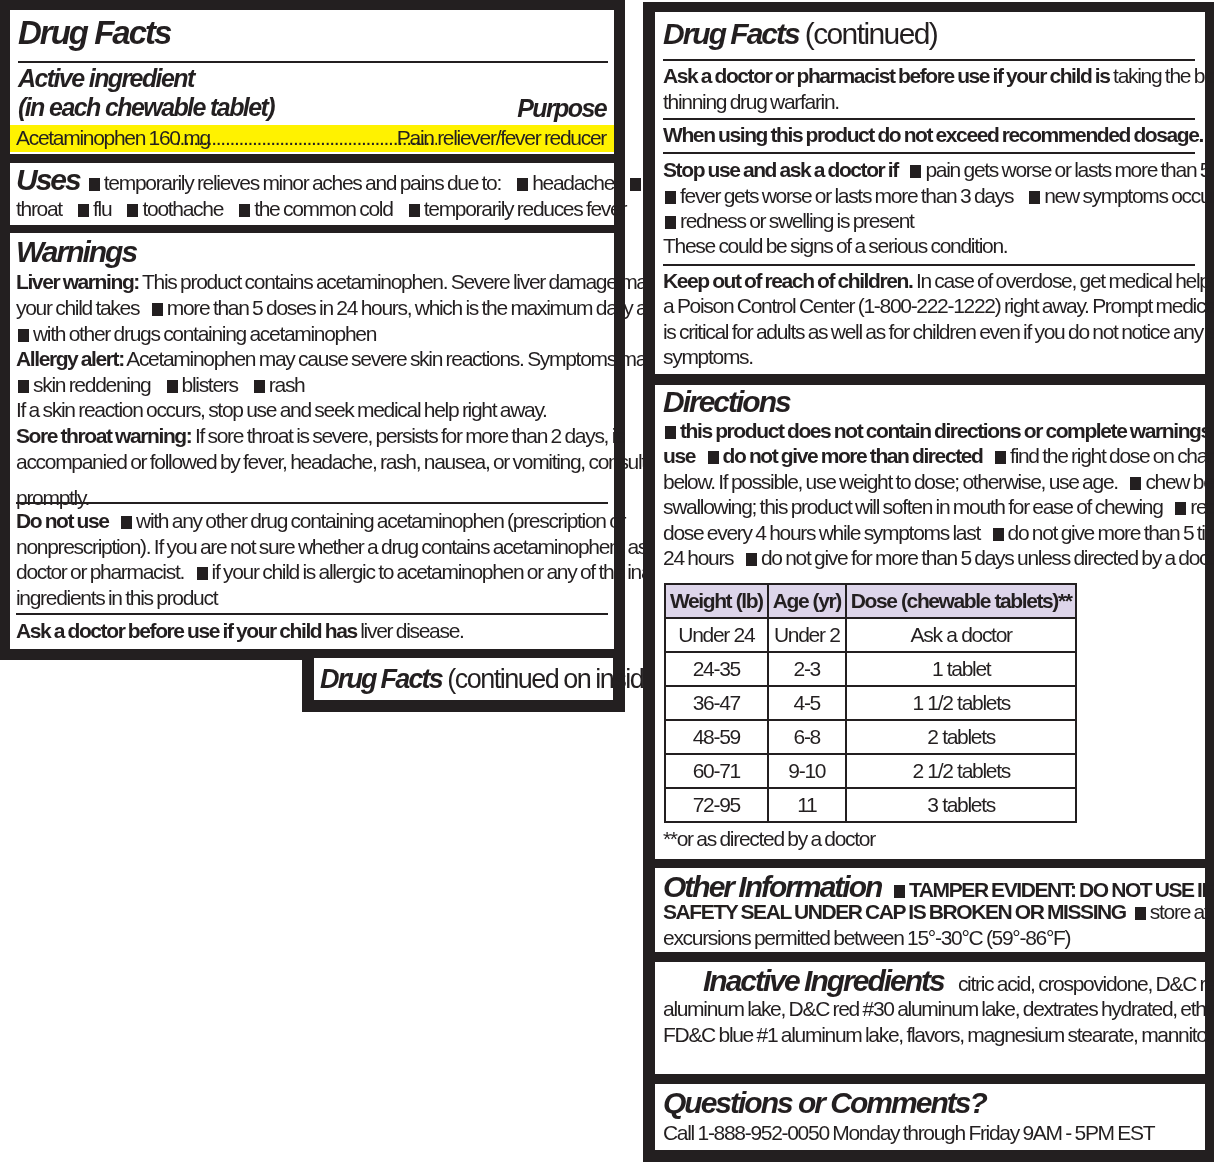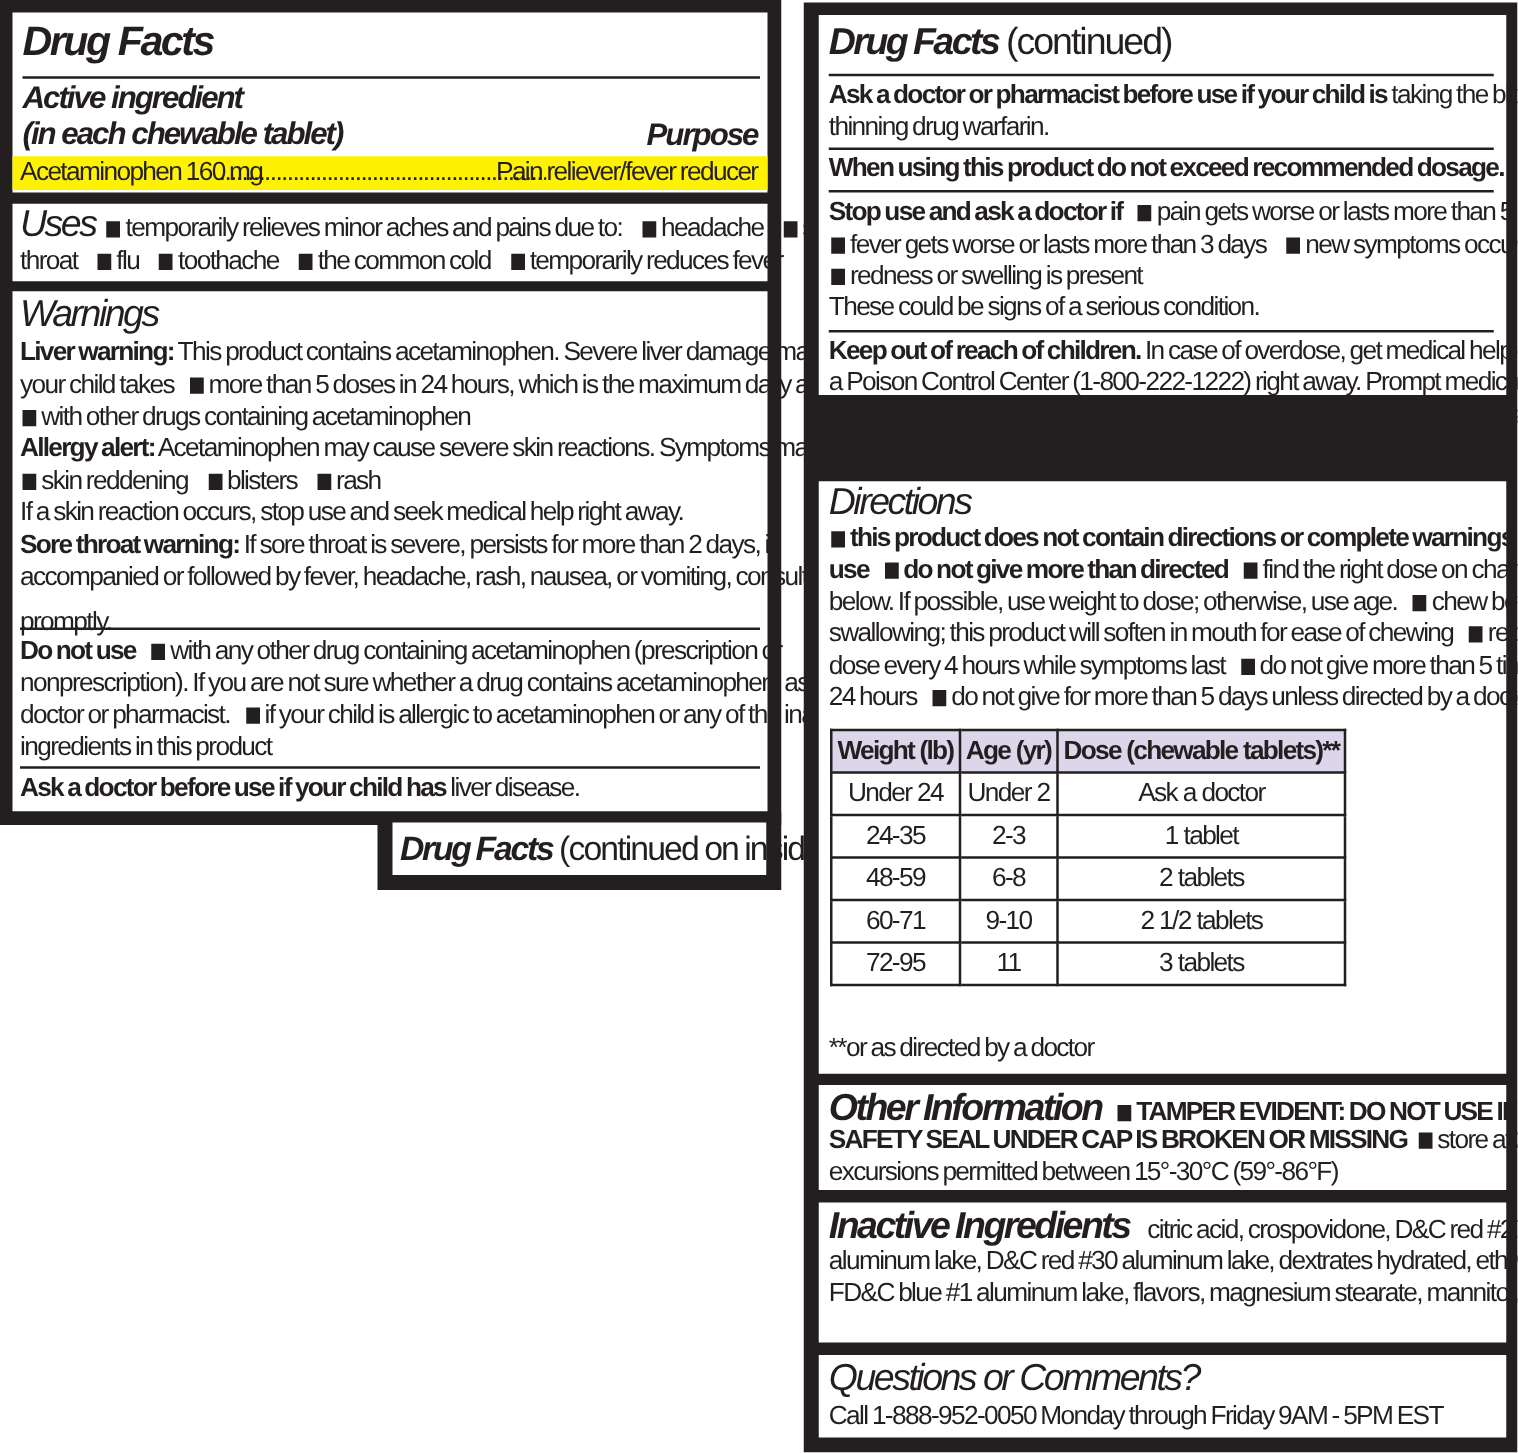--- a/index.html
+++ b/index.html
@@ -22,21 +22,21 @@
   }
   .tab-cont .inner {
     position: absolute; left: 12px; top: 8px; width: 299px; height: 42px; background: #fff;
   }
 
   
   .panel-right {
     position: absolute; left: 643px; top: 2px; width: 571px; height: 1160px;
     background: #231f20;
   }
-  .r1 { left: 12px; top: 10px; width: 550px; height: 304px; }
+  .r1 { left: 12px; top: 10px; width: 550px; height: 362px; }
   .r2 { left: 12px; top: 383px; width: 550px; height: 474px; }
   .r3 { left: 12px; top: 866px; width: 550px; height: 84px; }
   .r4 { left: 12px; top: 960px; width: 550px; height: 112px; }
   .r5 { left: 12px; top: 1082px; width: 550px; height: 66px; }
 
   .hr { position: absolute; height: 2px; background: #231f20; }
 
   .line {
     position: absolute; white-space: nowrap; font-size: 21px; line-height: 26px;
     letter-spacing: -1.3px; word-spacing: -1px;
@@ -44,21 +44,21 @@
   .line b { font-weight: bold; letter-spacing: -1.4px; }
   .h-big {
     position: absolute; white-space: nowrap; font-weight: bold; font-style: italic;
     font-size: 33px; letter-spacing: -2px;
   }
   .h-med {
     position: absolute; white-space: nowrap; font-weight: bold; font-style: italic;
     font-size: 25px; letter-spacing: -1.6px;
   }
   .h-mid {
-    position: absolute; white-space: nowrap; font-weight: normal; font-style: italic;
+    position: absolute; white-space: nowrap; font-weight: bold; font-style: italic;
     font-size: 30px; letter-spacing: -2px;
   }
   .sq { display: inline-block; width: 11px; height: 13px; background: #231f20; margin: 0 4px 0 2px; vertical-align: -1px; }
 
   .yellow {
     position: absolute; left: 0; top: 115px; width: 604px; height: 27px; background: #fff200;
   }
 
   
   .dose-table {
@@ -176,20 +176,25 @@
           <td>Under 24</td>
           <td>Under 2</td>
           <td>Ask a doctor</td>
         </tr>
         <tr>
           <td>24-35</td>
           <td>2-3</td>
           <td>1 tablet</td>
         </tr>
         <tr>
+          <td>36-47</td>
+          <td>4-5</td>
+          <td>1 1/2 tablets</td>
+        </tr>
+        <tr>
           <td>48-59</td>
           <td>6-8</td>
           <td>2 tablets</td>
         </tr>
         <tr>
           <td>60-71</td>
           <td>9-10</td>
           <td>2 1/2 tablets</td>
         </tr>
         <tr>
@@ -202,21 +207,21 @@
     <div class="line" style="left:8px;top:441px;">**or as directed by a doctor</div>
   </div>
 
   <div class="box r3">
     <div class="line" style="left:8px;top:2px;line-height:34px;"><span style="font-weight:bold;font-style:italic;font-size:30px;letter-spacing:-2px;">Other Information</span>&nbsp;&nbsp;&nbsp;<span class="sq"></span><b>TAMPER EVIDENT: DO NOT USE IF IMPRINTED</b></div>
     <div class="line" style="left:8px;top:31px;"><b>SAFETY SEAL UNDER CAP IS BROKEN OR MISSING</b>&nbsp;&nbsp;<span class="sq"></span><span>store at 25°C (77°F);</span></div>
     <div class="line" style="left:8px;top:57px;">excursions permitted between 15°-30°C (59°-86°F)</div>
   </div>
 
   <div class="box r4">
-    <div class="line" style="left:8px;top:2px;line-height:34px;"><span style="font-weight:bold;font-style:italic;font-size:30px;letter-spacing:-2px;">Inactive Ingredients</span>&nbsp;&nbsp;&nbsp;&nbsp;<span>citric acid, crospovidone, D&amp;C red #27</span></div>
+    <div class="line" style="left:8px;top:2px;line-height:34px;"><span style="font-weight:bold;font-style:italic;font-size:30px;letter-spacing:-2px;margin-left:40px;">Inactive Ingredients</span>&nbsp;&nbsp;&nbsp;&nbsp;<span>citric acid, crospovidone, D&amp;C red #27</span></div>
     <div class="line" style="left:8px;top:34px;">aluminum lake, D&amp;C red #30 aluminum lake, dextrates hydrated, ethylcellulose,</div>
     <div class="line" style="left:8px;top:60px;">FD&amp;C blue #1 aluminum lake, flavors, magnesium stearate, mannitol,</div>
     <div class="line" style="left:8px;top:85px;margin-top:32px;">polyethylene, stearic acid, sucralose</div>
   </div>
 
   <div class="box r5">
     <div class="h-mid" style="left:8px;top:2px;">Questions or Comments?</div>
     <div class="line" style="left:8px;top:36px;">Call 1-888-952-0050 Monday through Friday 9AM - 5PM EST</div>
   </div>
 </div>

